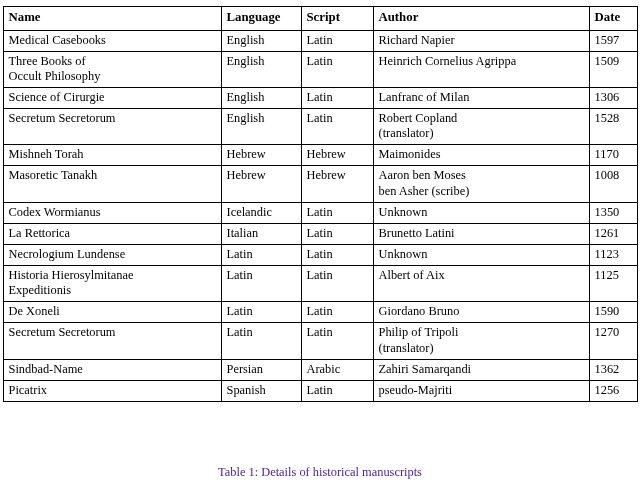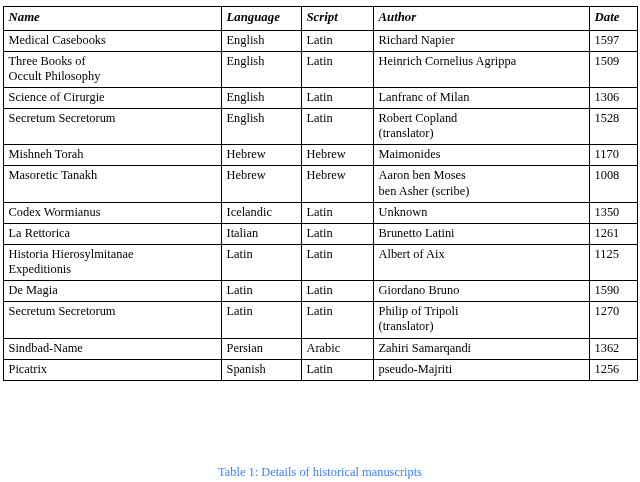--- a/index.html
+++ b/index.html
@@ -35,36 +35,35 @@
     padding: 2px 4px 3px 5px;
     vertical-align: top;
     text-align: left;
     word-wrap: break-word;
   }
   table.manuscripts thead th {
     font-weight: bold;
     font-size: 12.8px;
     padding-top: 3px;
     padding-bottom: 4px;
-    font-style: italic;
   }
   col.c-name   { width: 218px; }
   col.c-lang   { width: 80px;  }
   col.c-script { width: 72px;  }
   col.c-author { width: 216px; }
   col.c-date   { width: 48px;  }
   .cell-line { display: block; }
   .caption {
     position: absolute;
     left: 0;
     right: 0;
     bottom: 2px;
     text-align: center;
     font-size: 12.4px;
-    color: #3b82f6;
+    color: #4c1d95;
   }
   .caption .cap-label { }
   .caption .cap-text { }
 </style>
 </head>
 <body>
 
 <div class="page">
 
   <table class="manuscripts">
@@ -219,39 +218,56 @@
           </td>
           <td>
             <span class="cell-line">Brunetto Latini</span>
           </td>
           <td>
             <span class="cell-line">1261</span>
           </td>
         </tr>
         <tr>
           <td>
+            <span class="cell-line">Necrologium Lundense</span>
+          </td>
+          <td>
+            <span class="cell-line">Latin</span>
+          </td>
+          <td>
+            <span class="cell-line">Latin</span>
+          </td>
+          <td>
+            <span class="cell-line">Unknown</span>
+          </td>
+          <td>
+            <span class="cell-line">1123</span>
+          </td>
+        </tr>
+        <tr>
+          <td>
             <span class="cell-line">Historia Hierosylmitanae</span>
             <span class="cell-line">Expeditionis</span>
           </td>
           <td>
             <span class="cell-line">Latin</span>
           </td>
           <td>
             <span class="cell-line">Latin</span>
           </td>
           <td>
             <span class="cell-line">Albert of Aix</span>
           </td>
           <td>
             <span class="cell-line">1125</span>
           </td>
         </tr>
         <tr>
           <td>
-            <span class="cell-line">De Magia</span>
+            <span class="cell-line">De Xoneli</span>
           </td>
           <td>
             <span class="cell-line">Latin</span>
           </td>
           <td>
             <span class="cell-line">Latin</span>
           </td>
           <td>
             <span class="cell-line">Giordano Bruno</span>
           </td>

